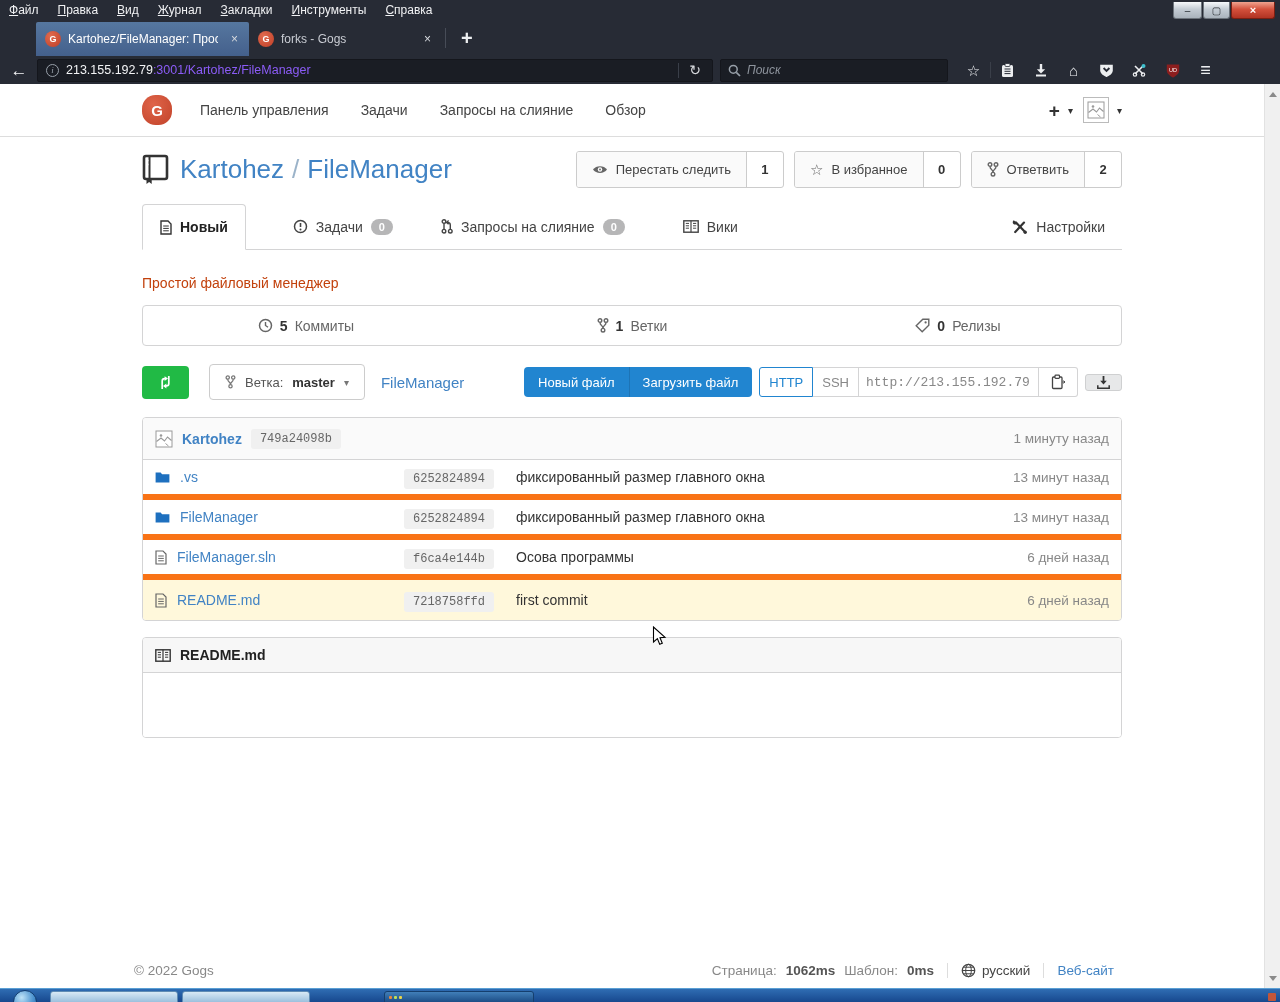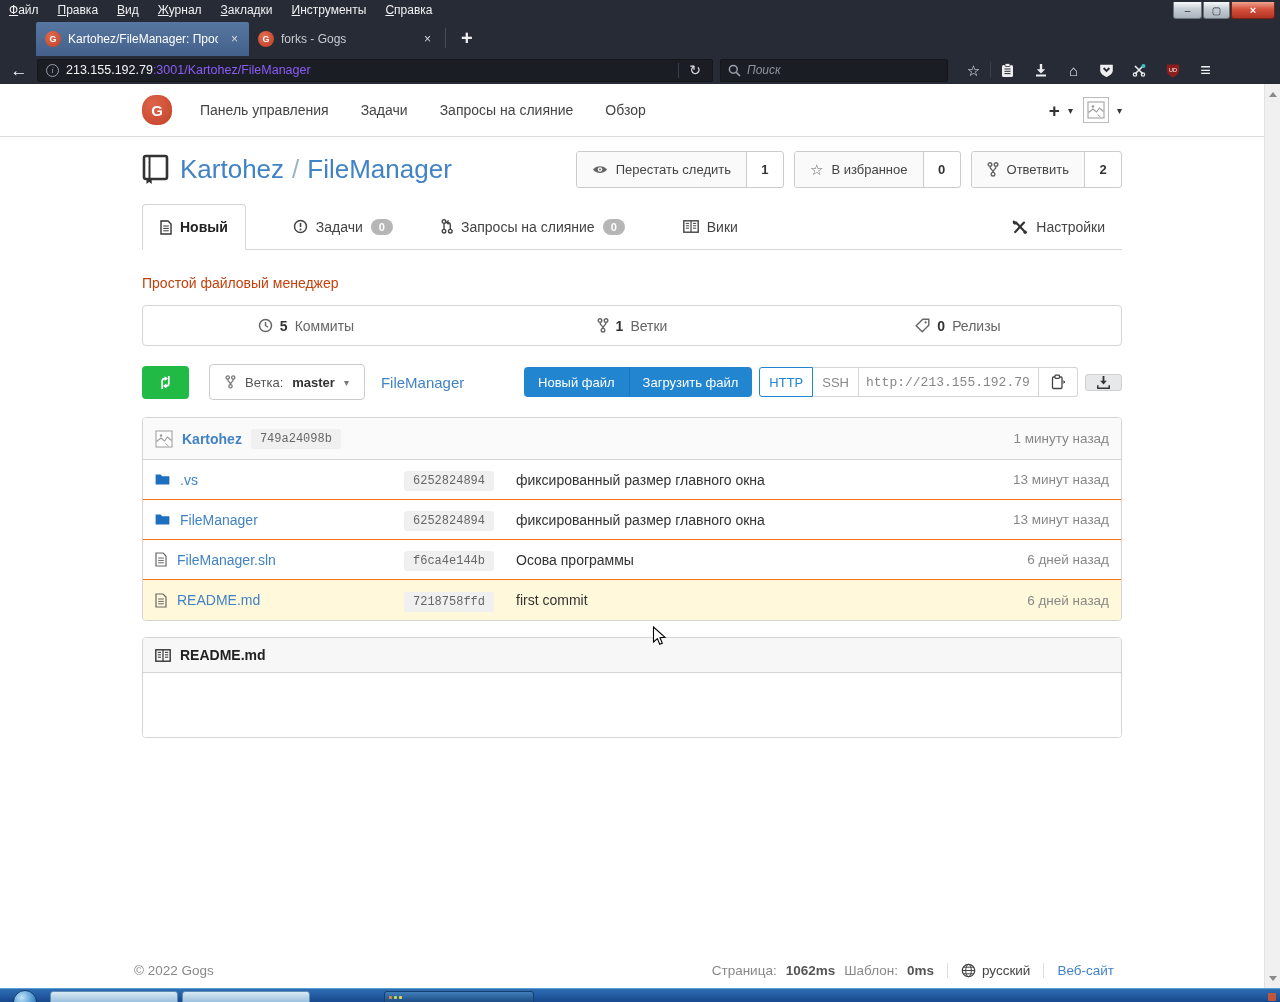--- a/index.html
+++ b/index.html
@@ -113,21 +113,21 @@
   .clone-input { border:1px solid #d4d4d5; border-left:none; width:180px; color:#888; font-size:13px; padding:0 7px; outline:none; font-family:Liberation Mono, monospace; }
   .copy-btn { border:1px solid #d4d4d5; border-left:none; width:39px; background:#fff; display:flex; align-items:center; justify-content:center; border-radius:0 3px 3px 0; cursor:pointer; }
   .dl-btn { margin-left:7px; width:37px; border:1px solid #cfd0d1; background:#e7e8e9; border-radius:3px; display:flex; align-items:center; justify-content:center; cursor:pointer; }
 
   .file-table { margin-top:17px; border:1px solid #d4d4d5; border-radius:4px; overflow:hidden; }
   .commit-row { display:flex; align-items:center; gap:9px; height:42px; padding:0 12px; background:#fafafa; border-bottom:1px solid #d4d4d5; font-size:14px; }
   .commit-author { font-weight:bold; color:#4183c4; }
   .sha-label { background:#f0f0f0; border-radius:3px; padding:3px 9px; font-family:"Liberation Mono",monospace; font-size:12px; color:#666; cursor:pointer; }
   .commit-msg { color:#333; margin-left:4px; }
   .row-time { margin-left:auto; color:#888; font-size:13.5px; }
-  .file-row { display:flex; align-items:center; height:40px; padding:0 12px; border-bottom:1px solid #f97316; font-size:14px; }
+  .file-row { display:flex; align-items:center; height:40px; padding:0 12px; border-bottom:6px solid #f97316; font-size:14px; }
   .file-row:last-child { border-bottom:none; }
   .file-row.highlight { background:#fff8db; }
   .col-name { width:249px; display:flex; align-items:center; gap:10px; }
   .col-name a { color:#4183c4; }
   .col-sha { width:100px; }
   .col-msg { flex:1; color:#333; padding-left:12px; }
   .ic-flex { display:flex; }
 
   .readme-panel { margin-top:16px; border:1px solid #d4d4d5; border-radius:4px; overflow:hidden; }
   .readme-head { background:#f7f7f7; border-bottom:1px solid #d4d4d5; height:35px; display:flex; align-items:center; gap:9px; padding:0 12px; font-size:14px; font-weight:bold; color:#222; }

